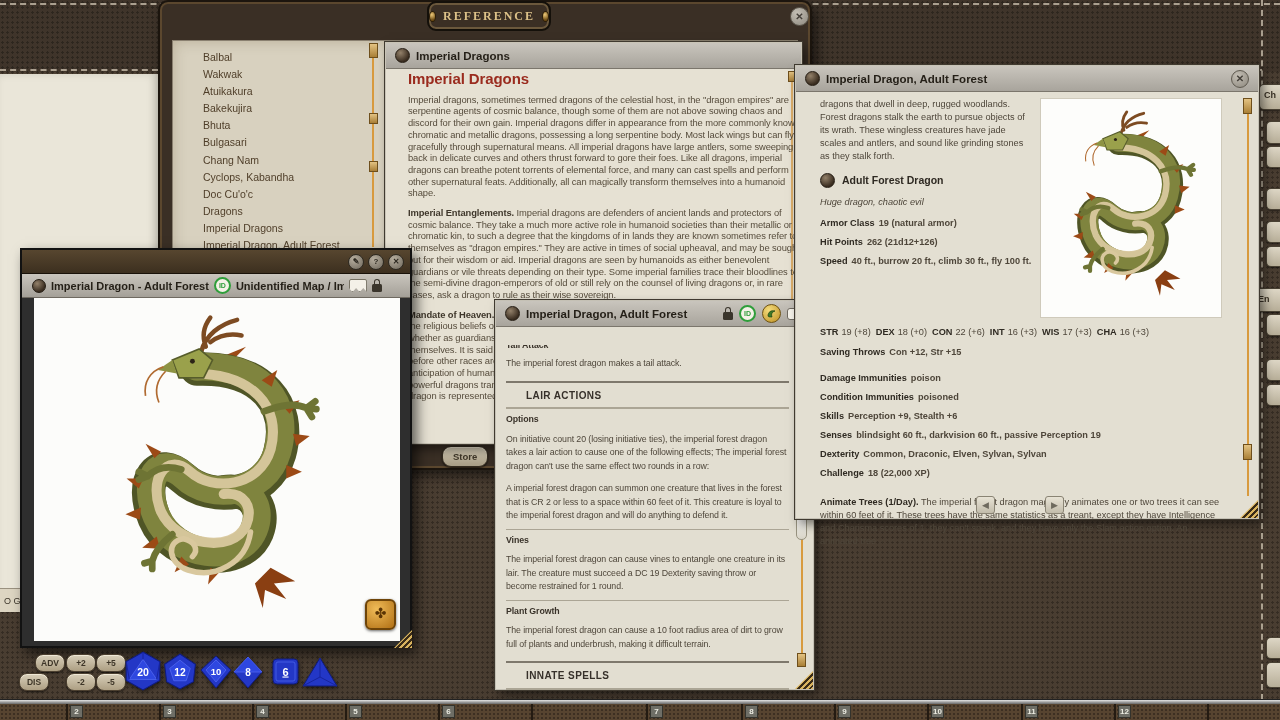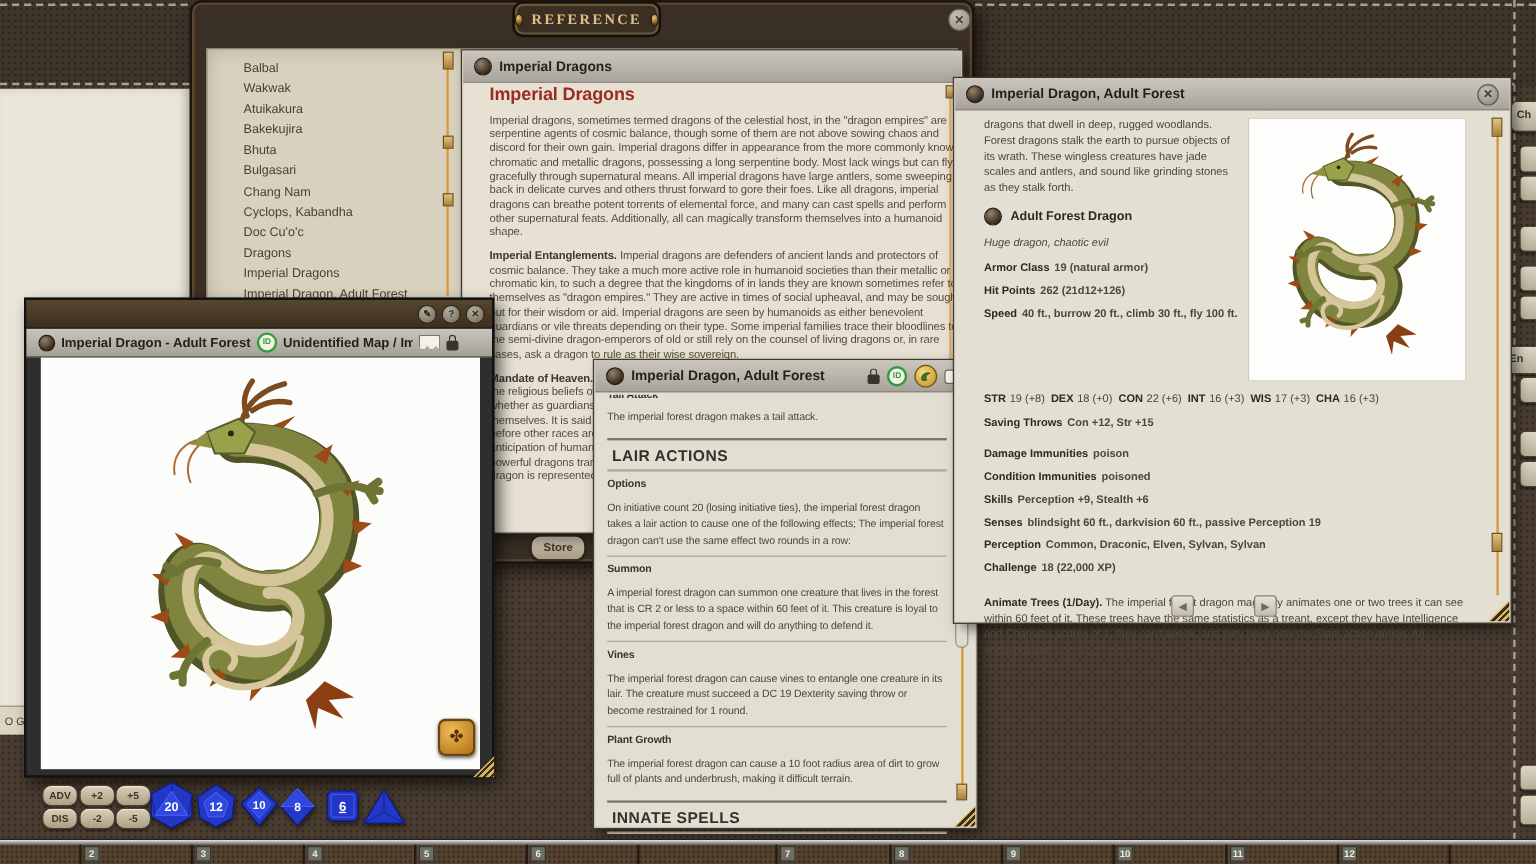--- a/index.html
+++ b/index.html
@@ -53,25 +53,25 @@
   .lore-body{position:absolute;left:22px;top:30px;width:392px;font-size:9.4px;line-height:11.7px;letter-spacing:-0.1px;color:#564c3c;}
   .lore-h1{font-size:15px;font-weight:bold;color:#9a2b1e;margin:0 0 9px 0;}
   .lore-p{margin:0 0 8px 0;}
   .lore-p b{color:#3f372b;}
   .frag{height:11.7px;white-space:nowrap;overflow:hidden;}
   .frag.b{font-weight:bold;color:#3f372b;}
   
   .sections{position:absolute;left:10px;top:28px;width:283px;font-size:8.8px;line-height:13.5px;letter-spacing:-0.1px;color:#4e463a;}
   .sec{margin:0;}
   .sec .t{display:block;}
-  .sec.clip{height:9px;overflow:hidden;}
+  .sec.clip{height:9px;overflow:hidden;margin-top:16px;}
   .sec.clip .t{margin-top:-6px;font-weight:bold;color:#3a332a;}
   .sec.p .t{padding:3px 0 6px 0;}
   .sec.h{border-top:2px solid #7e786c;border-bottom:1px solid #aba595;margin:4px 0 0 0;}
-  .sec.h .t{font-weight:bold;font-size:13px;letter-spacing:.4px;color:#36302a;padding:6px 4px 5px 4px;}
+  .sec.h .t{font-weight:bold;font-size:10px;letter-spacing:.4px;color:#36302a;padding:6px 4px 5px 4px;margin-left:16px;}
   .sec.s{border-top:1px solid #aba595;}
   .sec.s .t{font-weight:bold;color:#3a332a;padding:4px 0 3px 0;}
   .sec.faded{opacity:.35;height:9px;overflow:hidden;}
   
   .det-body{position:absolute;left:24px;top:32px;width:402px;font-size:9.2px;line-height:13px;color:#4e463a;}
   .det-img{float:right;width:180px;height:218px;background:#fdfdfb;border:1px solid #cfcabb;margin:0 0 8px 8px;display:flex;align-items:center;justify-content:center;}
   .det-intro{margin:0 0 10px 0;}
   .npc-head{display:flex;align-items:center;gap:7px;margin:0 0 8px 0;}
   .npc-head b{font-size:10.5px;color:#2e2922;}
   .npc-type{font-style:italic;margin:0 0 8px 0;}
@@ -246,23 +246,20 @@
         </div>
         <div class="sec h">
           <span class="t">LAIR ACTIONS</span>
         </div>
         <div class="sec s">
           <span class="t">Options</span>
         </div>
         <div class="sec p">
           <span class="t">On initiative count 20 (losing initiative ties), the imperial forest dragon takes a lair action to cause one of the following effects; The imperial forest dragon can't use the same effect two rounds in a row:</span>
         </div>
-        <div class="sec s">
-          <span class="t">Summon</span>
-        </div>
         <div class="sec p">
           <span class="t">A imperial forest dragon can summon one creature that lives in the forest that is CR 2 or less to a space within 60 feet of it. This creature is loyal to the imperial forest dragon and will do anything to defend it.</span>
         </div>
         <div class="sec s">
           <span class="t">Vines</span>
         </div>
         <div class="sec p">
           <span class="t">The imperial forest dragon can cause vines to entangle one creature in its lair. The creature must succeed a DC 19 Dexterity saving throw or become restrained for 1 round.</span>
         </div>
         <div class="sec s">
@@ -342,39 +339,39 @@
 
       <div class="stat"><b>Saving Throws</b><span>Con +12, Str +15</span></div>
         </div>
       <div style="height:7px;"></div>
       <div>
 
       <div class="stat"><b>Damage Immunities</b><span>poison</span></div>
           <div class="stat"><b>Condition Immunities</b><span>poisoned</span></div>
           <div class="stat"><b>Skills</b><span>Perception +9, Stealth +6</span></div>
           <div class="stat"><b>Senses</b><span>blindsight 60 ft., darkvision 60 ft., passive Perception 19</span></div>
-          <div class="stat"><b>Perception</b><span>Common, Draconic, Elven, Sylvan, Sylvan</span></div>
+          <div class="stat"><b>Dexterity</b><span>Common, Draconic, Elven, Sylvan, Sylvan</span></div>
           <div class="stat"><b>Challenge</b><span>18 (22,000 XP)</span></div>
         </div>
       <p class="trait"><b>Animate Trees (1/Day).</b><span> The imperial forest dragon magically animates one or two trees it can see within 60 feet of it. These trees have the same statistics as a treant, except they have Intelligence and Charisma scores of 1, they can't speak, and they have only the Slam action option. An animated tree</span> <span class="faded-line">acts as an ally of the imperial forest dragon. The tree remains animate for 1 day or until the dragon dies.</span></p>
     </div>
     <div class="navbtn" style="left:180px;top:430px;">◀</div>
     <div class="navbtn" style="left:249px;top:430px;">▶</div>
     <div class="scrl" style="left:451px;top:38px;height:392px;"></div>
     <div class="scrl-mark" style="left:447px;top:32px;height:14px;"></div>
     <div class="scrl-mark" style="left:447px;top:378px;height:14px;"></div>
     <div class="grip" style="right:0;bottom:0;"></div>
   </div>
 
   <div>
 
   <div class="modbtn" style="left: 35px; top: 654px;">ADV</div>
       <div class="modbtn" style="left: 66px; top: 654px;">+2</div>
       <div class="modbtn" style="left: 96px; top: 654px;">+5</div>
-      <div class="modbtn" style="left: 35px; top: 673px;">DIS</div>
+      <div class="modbtn" style="left: 19px; top: 673px;">DIS</div>
       <div class="modbtn" style="left: 66px; top: 673px;">-2</div>
       <div class="modbtn" style="left: 96px; top: 673px;">-5</div>
     </div>
 
   <svg class="die" style="left:124px;top:651px;" width="38" height="40" viewBox="0 0 36 38">
     <polygon points="18,1 34,10 34,28 18,37 2,28 2,10" fill="#2337c6" stroke="#101c7e" stroke-width="1"></polygon>
     <polygon points="18,8 31,27 5,27" fill="#2e47e0" stroke="#5066f0" stroke-width="0.8"></polygon>
     <line x1="18" y1="1" x2="18" y2="8" stroke="#17249e" stroke-width="1"></line>
     <line x1="2" y1="10" x2="5" y2="27" stroke="#17249e" stroke-width="1"></line>
     <line x1="34" y1="10" x2="31" y2="27" stroke="#17249e" stroke-width="1"></line>

